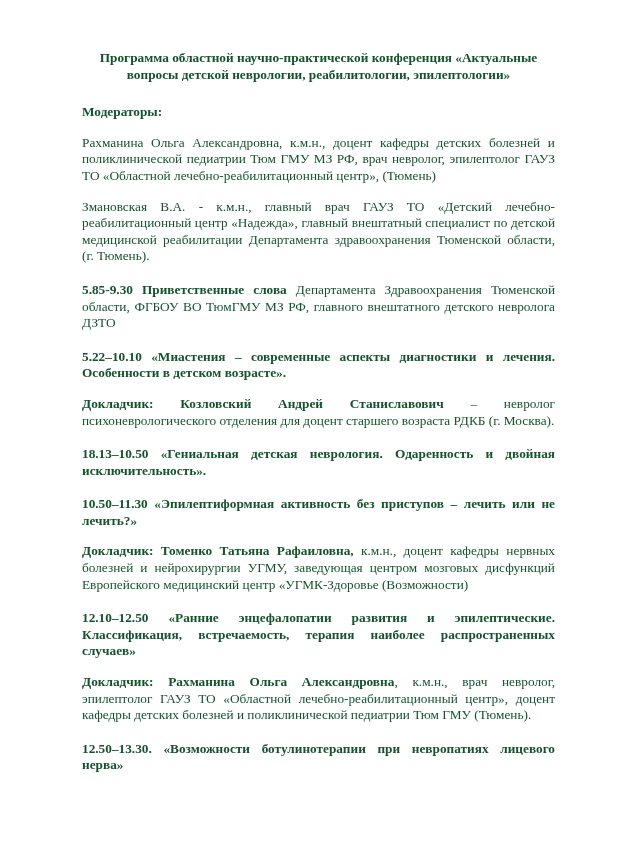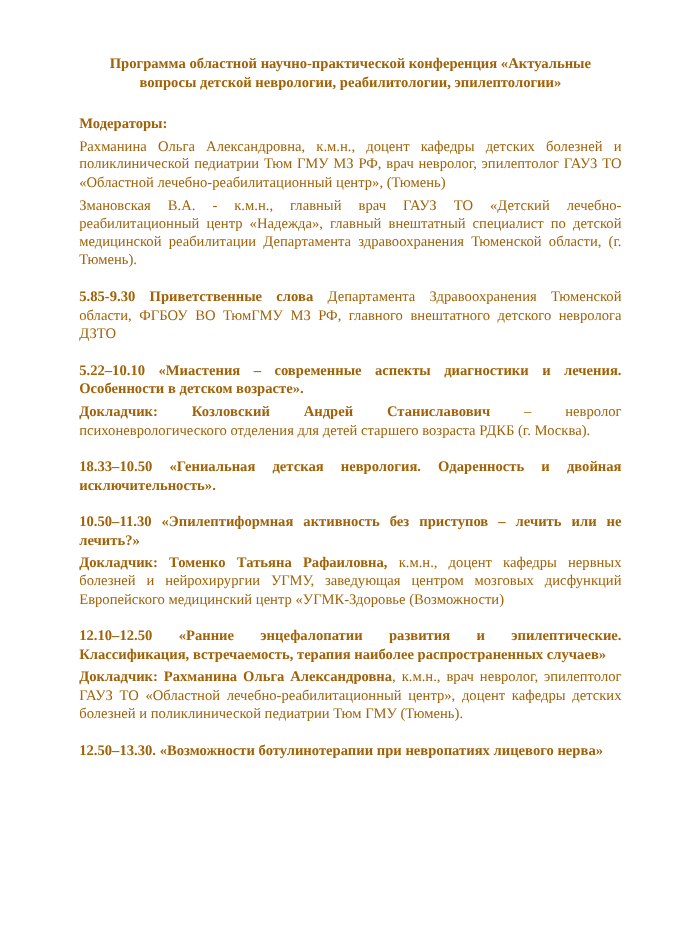--- a/index.html
+++ b/index.html
@@ -5,55 +5,55 @@
   html, body { margin: 0; padding: 0; background: #ffffff; }
   .page {
     width: 636px;
     height: 854px;
     box-sizing: border-box;
     padding: 50px 67px 20px 68px;
     background: #ffffff;
     font-family: "Liberation Serif", "DejaVu Serif", serif;
     font-size: 13.3px;
     line-height: 16.6px;
-    color: #a16207;
+    color: #14532d;
     overflow: hidden;
   }
   .title {
     font-weight: bold;
     text-align: center;
     margin: 0;
     padding: 0 14px;
     font-size: 13.3px;
   }
   .para {
-    margin: 4px;
+    margin: 14px;
     text-align: justify;
   }
   .bold { font-weight: bold; }
   .mt { margin-top: 17px; }
   .mt-title { margin-top: 21px; }
 </style>
 </head>
 <body>
 
 <div class="page">
 
   <p class="title">Программа областной научно-практической конференция «Актуальные вопросы детской неврологии, реабилитологии, эпилептологии»</p>
 
   <p class="para bold mt-title">Модераторы:</p>
   <p class="para">Рахманина Ольга Александровна, к.м.н., доцент кафедры детских болезней и поликлинической педиатрии Тюм ГМУ МЗ РФ, врач невролог, эпилептолог ГАУЗ ТО «Областной лечебно-реабилитационный центр», (Тюмень)</p>
   <p class="para">Змановская В.А. - к.м.н., главный врач ГАУЗ ТО «Детский лечебно-реабилитационный центр «Надежда», главный внештатный специалист по детской медицинской реабилитации Департамента здравоохранения Тюменской области, (г. Тюмень).</p>
 
   <p class="para mt"><b>5.85-9.30 Приветственные слова</b><span> Департамента Здравоохранения Тюменской области, ФГБОУ ВО ТюмГМУ МЗ РФ, главного внештатного детского невролога ДЗТО</span></p>
 
   <p class="para bold mt">5.22–10.10 «Миастения – современные аспекты диагностики и лечения. Особенности в детском возрасте».</p>
-  <p class="para"><b>Докладчик: Козловский Андрей Станиславович</b><span> – невролог психоневрологического отделения для детей старшего возраста РДКБ (г. Москва).</span></p>
+  <p class="para"><b>Докладчик: Козловский Андрей Станиславович</b><span> – невролог психоневрологического отделения для доцент старшего возраста РДКБ (г. Москва).</span></p>
 
-  <p class="para bold mt">18.33–10.50 «Гениальная детская неврология. Одаренность и двойная исключительность».</p>
+  <p class="para bold mt">18.13–10.50 «Гениальная детская неврология. Одаренность и двойная исключительность».</p>
 
   <p class="para bold mt">10.50–11.30 «Эпилептиформная активность без приступов – лечить или не лечить?»</p>
   <p class="para"><b>Докладчик: Томенко Татьяна Рафаиловна,</b><span> к.м.н., доцент кафедры нервных болезней и нейрохирургии УГМУ, заведующая центром мозговых дисфункций Европейского медицинский центр «УГМК-Здоровье (Возможности)</span></p>
 
 
   <p class="para bold mt">12.10–12.50 «Ранние энцефалопатии развития и эпилептические. Классификация, встречаемость, терапия наиболее распространенных случаев»</p>
   <p class="para"><b>Докладчик: Рахманина Ольга Александровна</b><span>, к.м.н., врач невролог, эпилептолог ГАУЗ ТО «Областной лечебно-реабилитационный центр», доцент кафедры детских болезней и поликлинической педиатрии Тюм ГМУ (Тюмень).</span></p>
 
   <p class="para bold mt">12.50–13.30. «Возможности ботулинотерапии при невропатиях лицевого нерва»</p>
 

